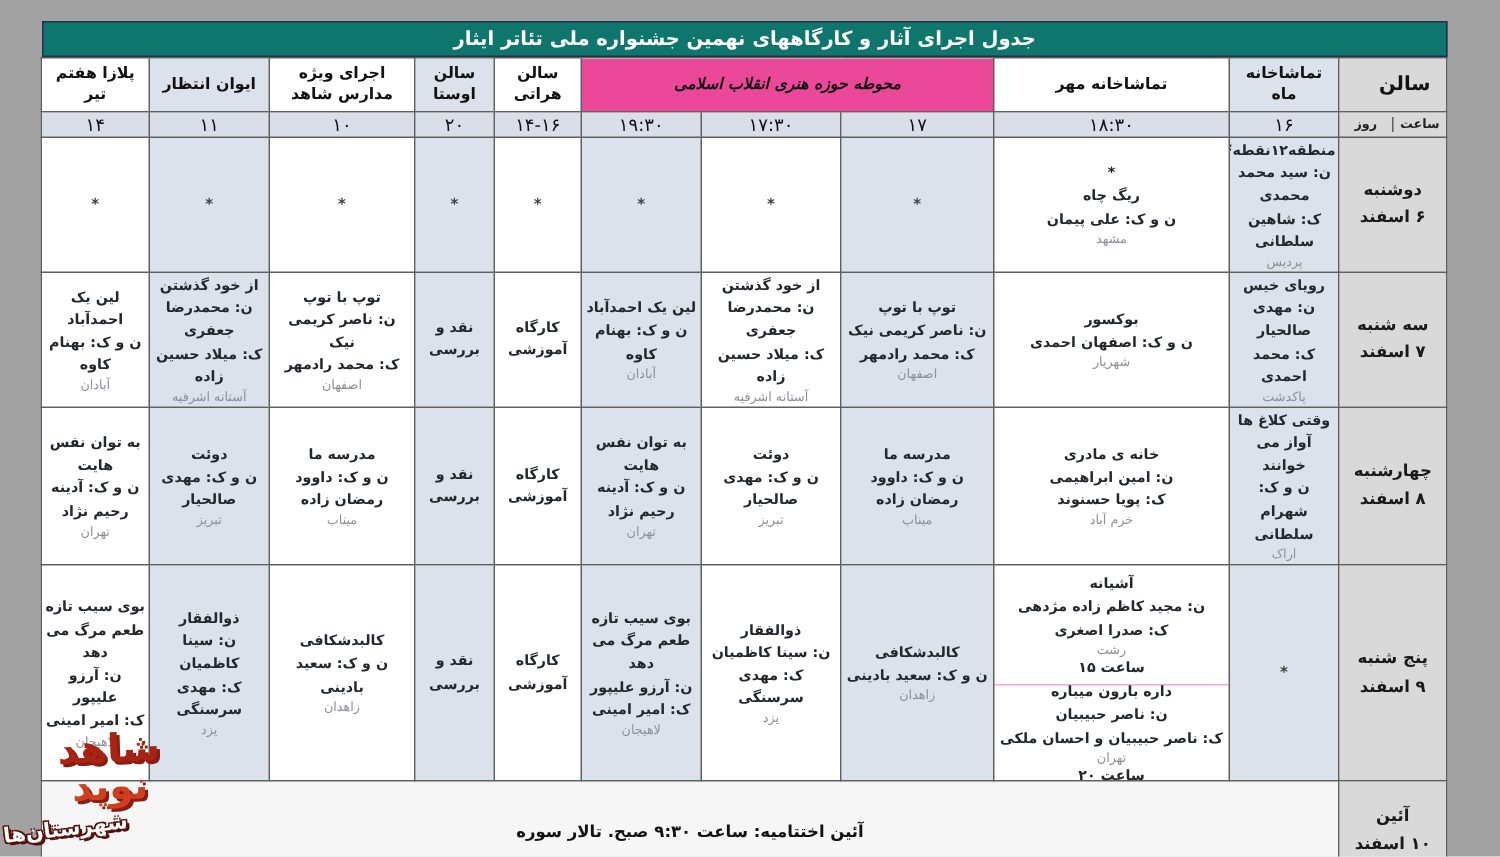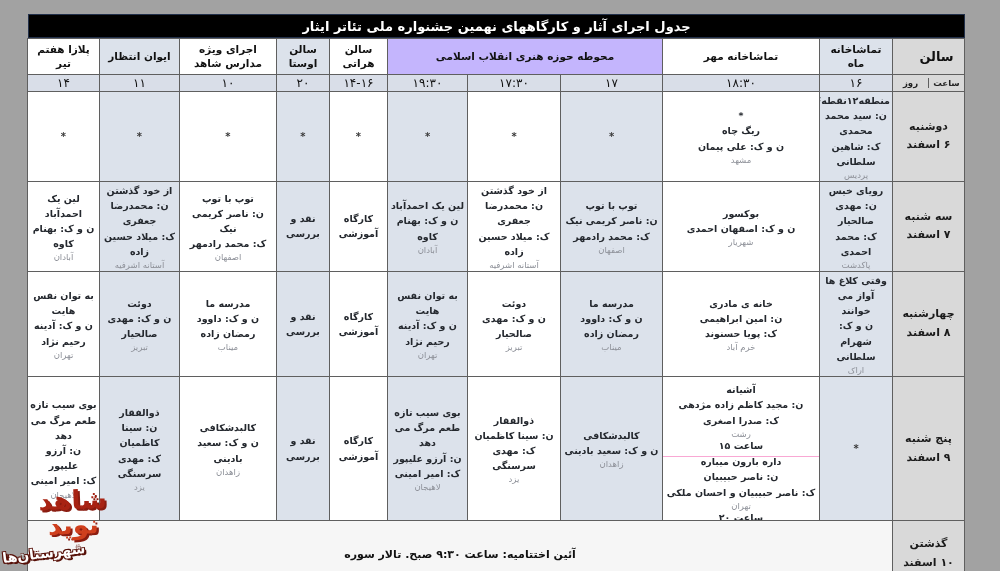--- a/index.html
+++ b/index.html
@@ -4,37 +4,37 @@
 <style>
   html,body{margin:0;padding:0;}
   body{
     width:1000px;height:571px;position:relative;overflow:hidden;
     background:#a2a2a2;
     font-family:"DejaVu Sans",sans-serif;
     -webkit-font-smoothing:antialiased;
   }
   .sheet{position:absolute;right:35px;top:14px;width:937px;}
   .titlebar{
-    height:22px;background:#000000;color:#ffffff;
+    height:22px;background:#0f766e;color:#ffffff;
     font-size:13px;font-weight:bold;display:flex;align-items:center;justify-content:center;
     border:1px solid #22304a;
   }
   table.grid{
     border-collapse:collapse;table-layout:fixed;width:937px;
     background:#ffffff;border:1px solid #4a4a4a;
   }
   td,th{
     border:1px solid #5f5f5f;padding:1px 2px;text-align:center;vertical-align:middle;
     overflow:hidden;
   }
   
   .c-white{background:#ffffff;}
   .c-light{background:#dce2eb;}
   .c-gray{background:#d9d9d9;}
-  .c-group{background:#c4b5fd;}
+  .c-group{background:#ec4899;font-style:italic;}
   .c-time{background:#d9dee8;}
   .c-close{background:#f6f6f6;}
 
   .venue{font-size:10.5px;font-weight:bold;color:#111;line-height:1.25;}
   .hall-label{font-size:13px;font-weight:bold;color:#111;padding-left:18px;}
   .daysplit{display:flex;height:100%;align-items:stretch;}
   .daysplit span{flex:1;font-size:8.5px;font-weight:bold;color:#222;display:flex;align-items:center;justify-content:center;}
   .daysplit span:first-child{border-left:1px solid #5f5f5f;}
   .time{font-size:12px;font-weight:normal;color:#111;margin-top:33px;}
   .ltr{direction:ltr;unicode-bidi:isolate;}
@@ -320,21 +320,21 @@
       <td class="c-white">
         <div class="ct">بوی سیب تازه طعم مرگ می دهد
 ن: آرزو علیپور
 ک: امیر امینی</div>
             <div class="city">لاهیجان</div>
       </td>
     </tr>
 
     <tr style="height:67px">
       <td class="c-gray daycell">
-        <div>گذشتن</div>
+        <div>آئین</div>
             <div>۱۰ اسفند</div>
       </td>
       <td class="c-close closing" colspan="10">آئین اختتامیه: ساعت ۹:۳۰ صبح. تالار سوره</td>
     </tr>
 
   </tbody>
     </table>
 </div>
 
 <div class="wm">

